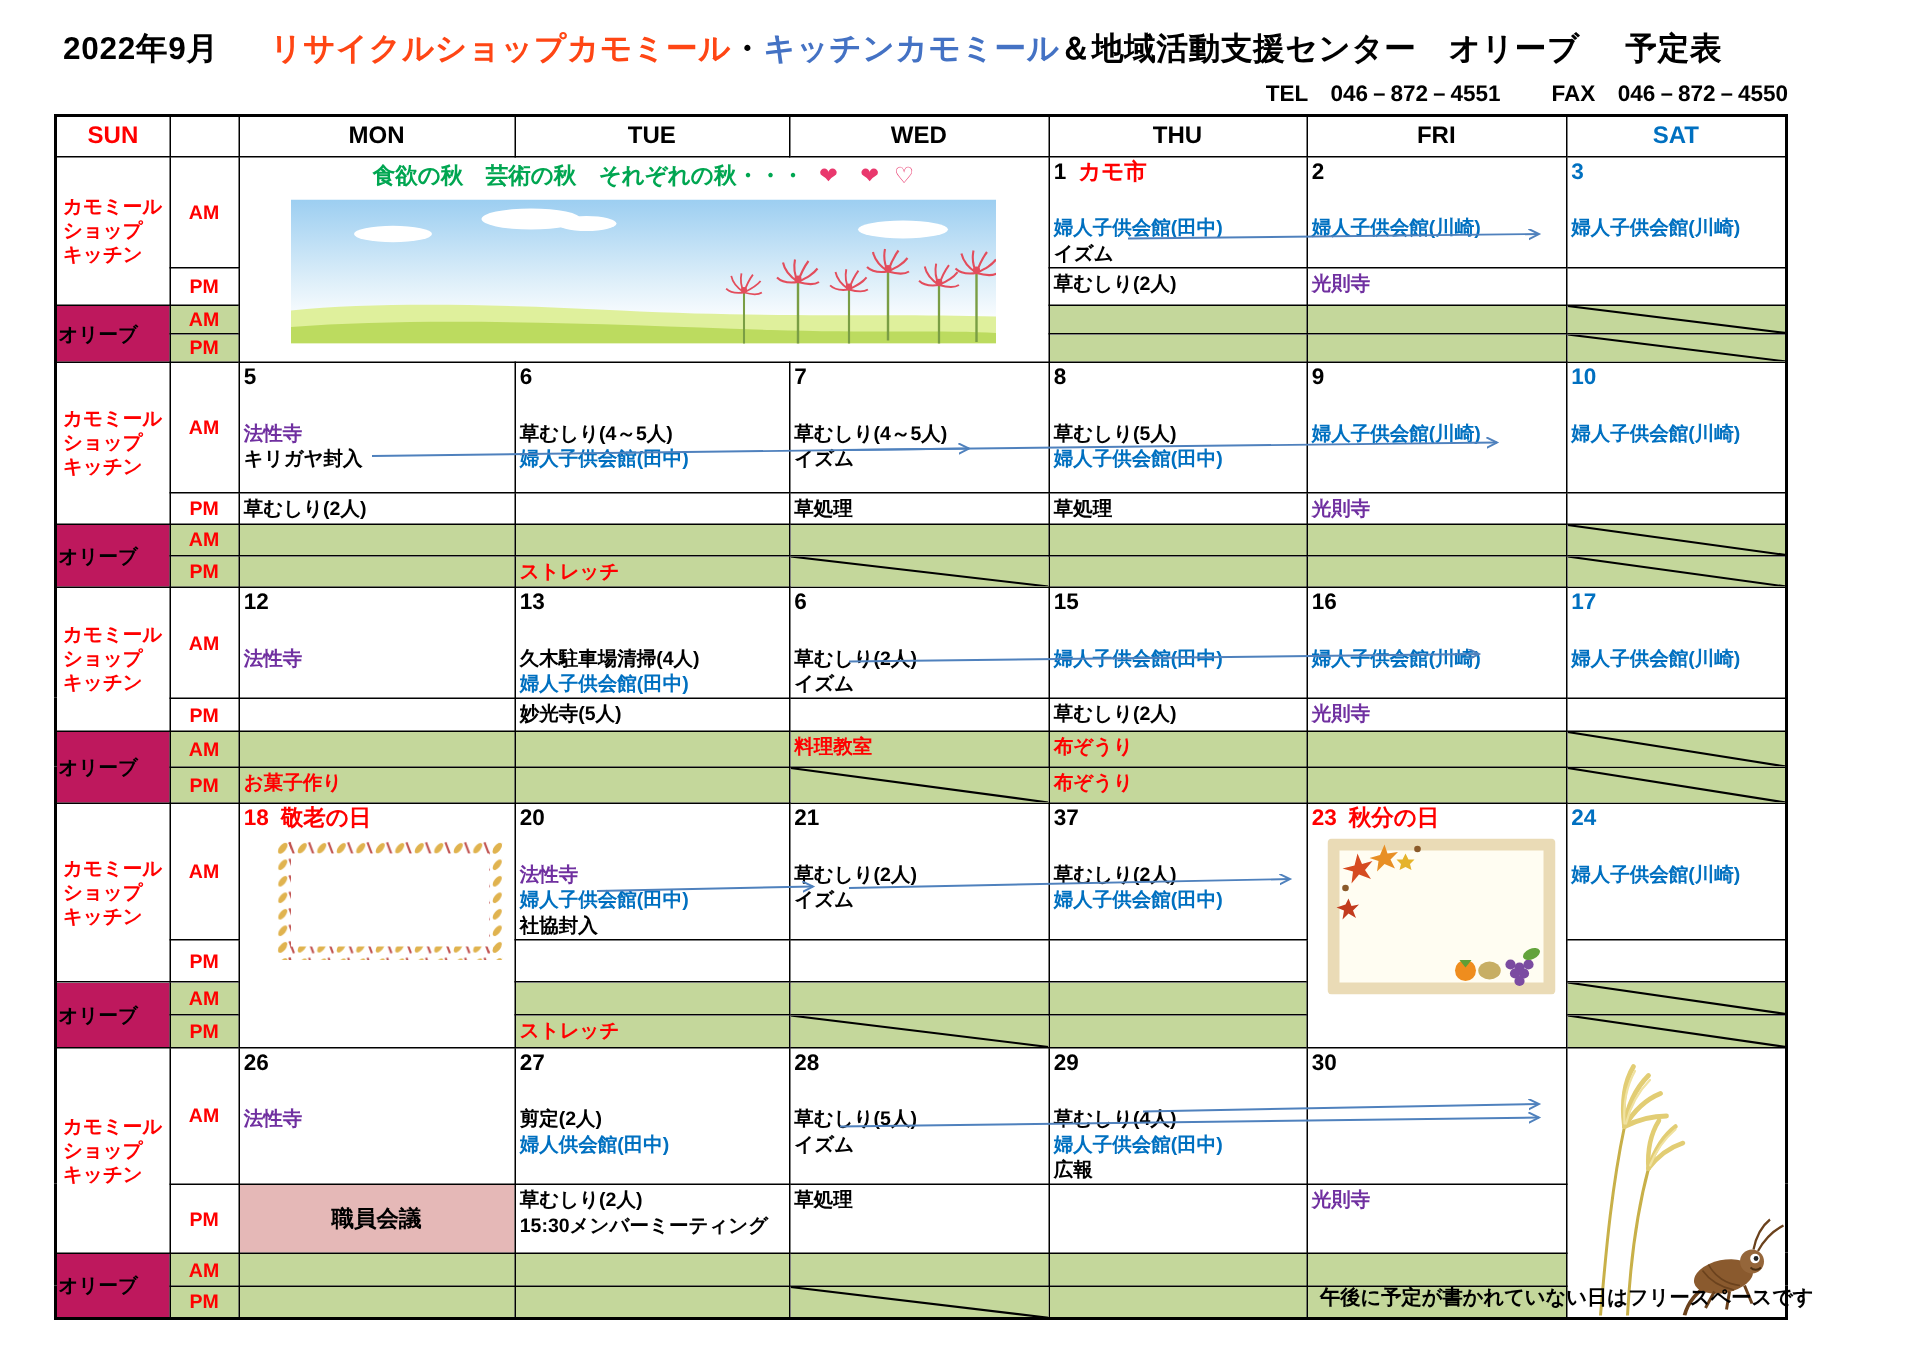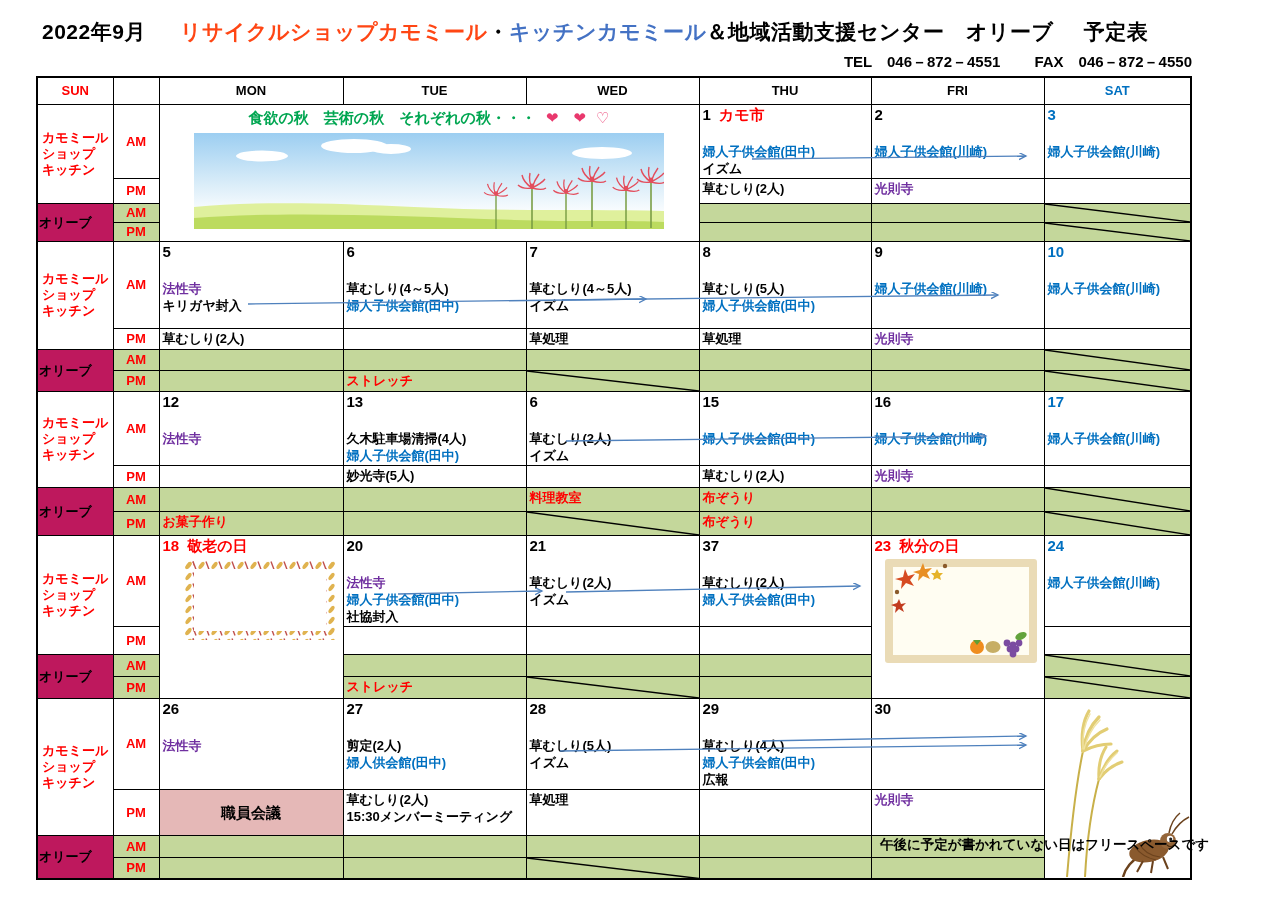--- a/index.html
+++ b/index.html
@@ -12,21 +12,21 @@
   #title .t-shop { color:#ff4614; }
   #title .t-kitchen { color:#4472c4; }
   #title .t-suffix { margin-left:24px; }
   #contact { position:absolute; top:53px; right:88px; font-size:15px; white-space:nowrap; }
   #contact .tel { margin-right:34px; }
 
   
   table { position:absolute; left:36px; top:76px; border-collapse:collapse; table-layout:fixed;
           border:2px solid #000; }
   th, td { border:1px solid #000; overflow:hidden; }
-  th { font-size:13px; vertical-align:middle; padding:2px;margin-top:40px; }
+  th { font-size:16px; vertical-align:middle; padding:2px;margin-top:40px; }
   td { font-size:13px; vertical-align:top; padding:1px 3px; line-height:17px; }
   .sun-h { color:#ff0000; }
   .sat-h { color:#0070c0; }
   .flab { color:#ff0000; font-size:13px; line-height:16px; vertical-align:middle; padding-left:4px; }
   .olab { background:#be185d; font-size:13px; vertical-align:middle; padding-left:1px; }
   .ampm { color:#ff0000; text-align:center; vertical-align:middle; padding:0; }
   .g { background:#c4d79b; }
   .dnum { font-size:15px; line-height:17px; }
   .tag { margin-left:8px; }
   .body { margin-top:20px; }
@@ -35,21 +35,21 @@
   .r { color:#ff0000; }
   .x { position:relative; padding:0; }
   .x svg.dl { position:absolute; left:0; top:0; width:100%; height:100%; display:block; }
   .pinkcell { background:#e5b8b7; text-align:center; vertical-align:middle; font-size:15px; }
   .imgcell { position:relative; padding:0;margin-left:22px; }
   .banner { color:#00a651; font-size:15px; text-align:center; margin-top:4px; white-space:nowrap; }
   .hearts { color:#e9386d; margin-left:10px; }
   .land { display:block; margin:7px auto 0 auto; }
   .framewrap { margin:6px 0 0 22px; }
   .aframewrap { margin:5px 0 0 10px; }
-  #footer-note { position:absolute; left:880px; top:836px; font-size:13.5px; white-space:nowrap; }
+  #footer-note { position:absolute; left:880px; top:856px; font-size:13.5px; white-space:nowrap; }
   #arrows { position:absolute; left:0; top:0; width:1280px; height:904px; pointer-events:none; z-index:5; }
 </style>
 </head>
 <body>
 
 <div id="title">
   <span>2022年9月</span>
   <span>　</span>
   <span class="t-shop">リサイクルショップカモミール</span><span>・</span><span class="t-kitchen">キッチンカモミール</span><span>＆地域活動支援センター　オリーブ</span>
   <span class="t-suffix">予定表</span>

